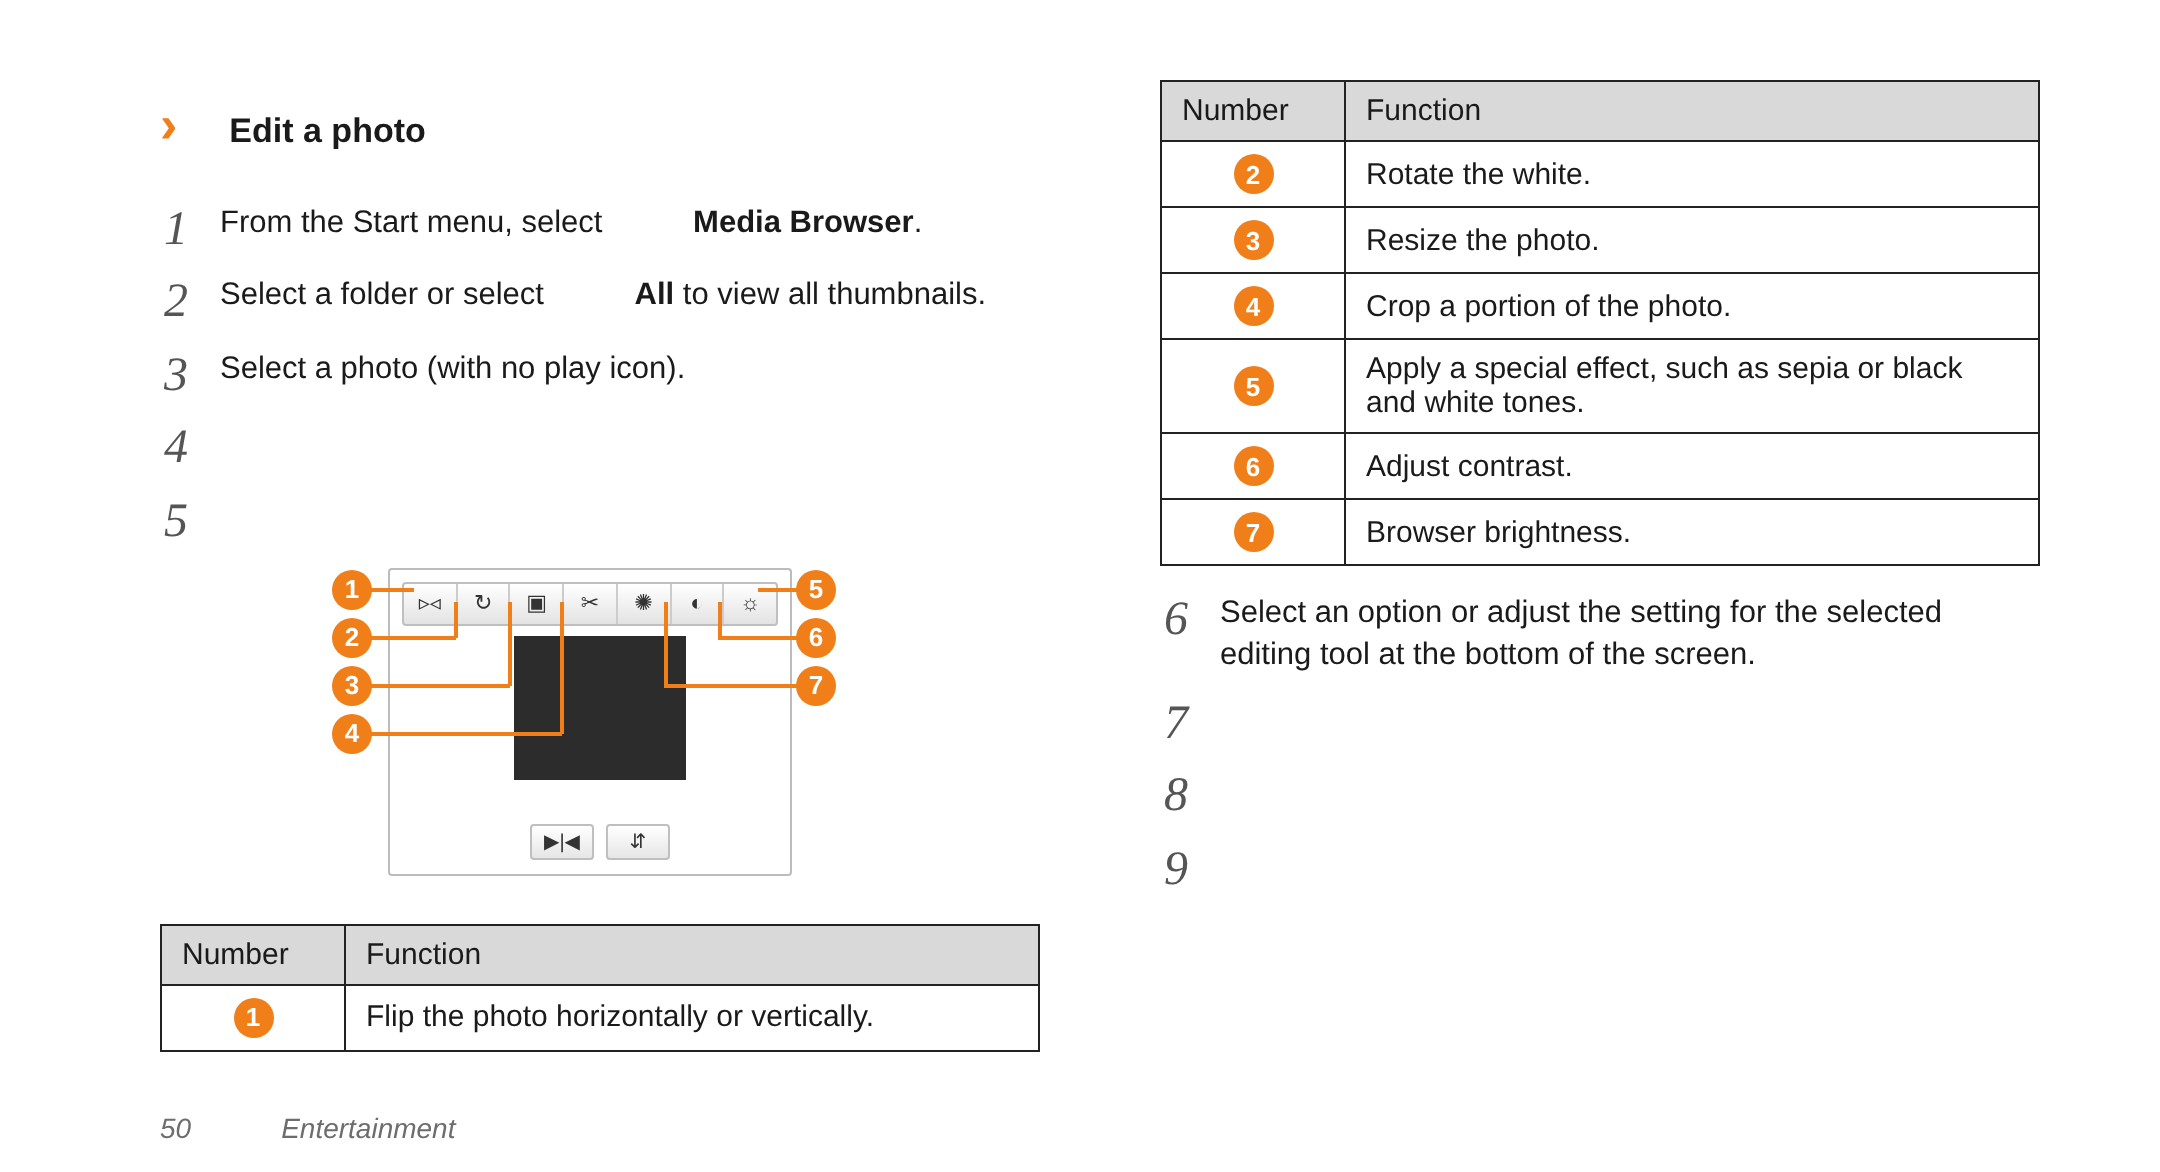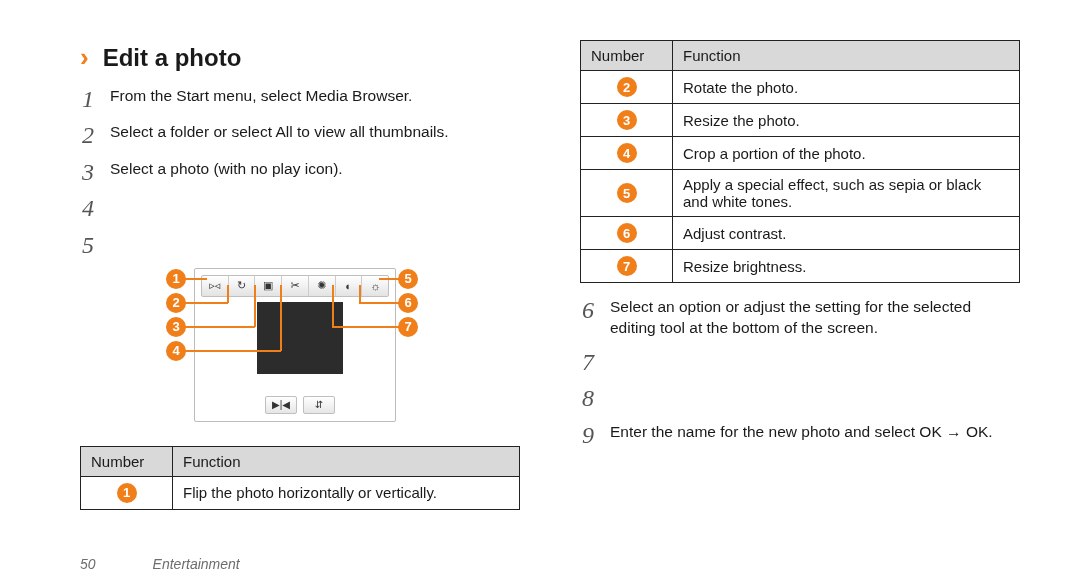--- a/index.html
+++ b/index.html
@@ -16,36 +16,36 @@
   html,body {margin:0;padding:0;background:var(--page-bg);font-family: "Segoe UI", Arial, sans-serif;color:var(--text);}
   .page {
     box-sizing:border-box;
     width:1080px;height:586px;
     padding:40px 60px 20px 80px;
     display:flex;gap:60px;position:relative;
   }
   .col {flex:1;min-width:0;}
   .section-title {display:flex;align-items:baseline;gap:10px;margin-bottom:8px;}
   .chevron {color:var(--accent);font-size:26px;font-weight:bold;line-height:1;}
-  h1 {font-size:24px;font-weight:700;margin:4px;}
+  h1 {font-size:17px;font-weight:700;margin:16px;}
   ol.steps {list-style:none;padding:0;margin:4px 0 0 0;}
   ol.steps>li {display:flex;align-items:flex-start;gap:14px;margin:10px 0;line-height:1.35;font-size:15.5px;}
   .num {font-family: Georgia, "Times New Roman", serif;font-style:italic;font-size:24px;color:#555;width:16px;text-align:center;flex-shrink:0;line-height:1.1;}
   .step-body {flex:1;}
-  .step-body b, .step-body strong {font-weight:400;}
+  .step-body b, .step-body strong {font-weight:700;margin-left:41px;}
   
   table.fn {border-collapse:collapse;width:100%;margin-top:18px;font-size:15px;}
   table.fn col.c-num {width:92px;}
   table.fn th, table.fn td {border:1px solid var(--rule);padding:6px 10px;text-align:left;vertical-align:middle;font-weight:400;}
   table.fn thead td, table.fn thead th {background:var(--cell-fill);}
   table.fn tbody td.icon-cell {text-align:center;padding:6px 0;}
   .bullet {display:inline-flex;width:20px;height:20px;border-radius:50%;background:var(--accent);color:#fff;font-size:13px;font-weight:700;justify-content:center;align-items:center;}
   .col.right table.fn {margin-top:0;}
   
-  .footer {position:absolute;left:80px;bottom:14px;display:flex;align-items:center;gap:22px;color:var(--footer);font-size:14px;}
+  .footer {position:absolute;left:80px;bottom:14px;display:flex;align-items:center;gap:10px;color:var(--footer);font-size:14px;}
   .footer .pn {font-style:italic;}
   .footer .sec {font-style:italic;margin-left:35px;}
   
   .diagram-wrap {width:100%;display:flex;justify-content:center;margin-top:6px;}
   .diagram {position:relative;width:236px;height:160px;}
   .panel {position:absolute;left:12px;top:0;width:200px;height:152px;border:1px solid var(--diagram-border);border-radius:2px;background:#fff;}
   .toolbar {position:absolute;left:6px;right:6px;top:6px;height:20px;border:1px solid #bfbfbf;border-radius:2px;
             background:linear-gradient(#fff,#e3e3e3);display:flex;}
   .toolbar .ticon {flex:1;border-right:1px solid #ccc;display:flex;align-items:center;justify-content:center;font-size:11px;color:#333;}
   .toolbar .ticon:last-child{border-right:none;}
@@ -164,59 +164,58 @@
         </colgroup>
       <thead>
           <tr>
         <th>Number</th>
         <th>Function</th>
       </tr>
         </thead>
       <tbody id="table-right-body">
           <tr>
             <td class="icon-cell"><span class="bullet">2</span></td>
-            <td>Rotate the photo.</td>
+            <td>Rotate the white.</td>
           </tr>
           <tr>
             <td class="icon-cell"><span class="bullet">3</span></td>
             <td>Resize the photo.</td>
           </tr>
           <tr>
             <td class="icon-cell"><span class="bullet">4</span></td>
             <td>Crop a portion of the photo.</td>
           </tr>
           <tr>
             <td class="icon-cell"><span class="bullet">5</span></td>
             <td>Apply a special effect, such as sepia or black and white tones.</td>
           </tr>
           <tr>
             <td class="icon-cell"><span class="bullet">6</span></td>
             <td>Adjust contrast.</td>
           </tr>
           <tr>
             <td class="icon-cell"><span class="bullet">7</span></td>
-            <td>Resize brightness.</td>
+            <td>Browser brightness.</td>
           </tr>
         </tbody>
     </table>
 
     <ol class="steps" id="steps-right" style="margin-top:14px;">
         <li>
           <span class="num">6</span>
           <span class="step-body">Select an option or adjust the setting for the selected editing tool at the bottom of the screen.</span>
         </li>
         <li>
           <span class="num">7</span>
         </li>
         <li>
           <span class="num">8</span>
         </li>
         <li>
           <span class="num">9</span>
-          <span class="step-body">Enter the name for the new photo and select <b>OK</b> → <b>OK</b>.</span>
         </li>
       </ol>
   </div>
 
   <div class="footer">
     <span class="pn">50</span>
     <span class="sec">Entertainment</span>
   </div>
 
 </div>

